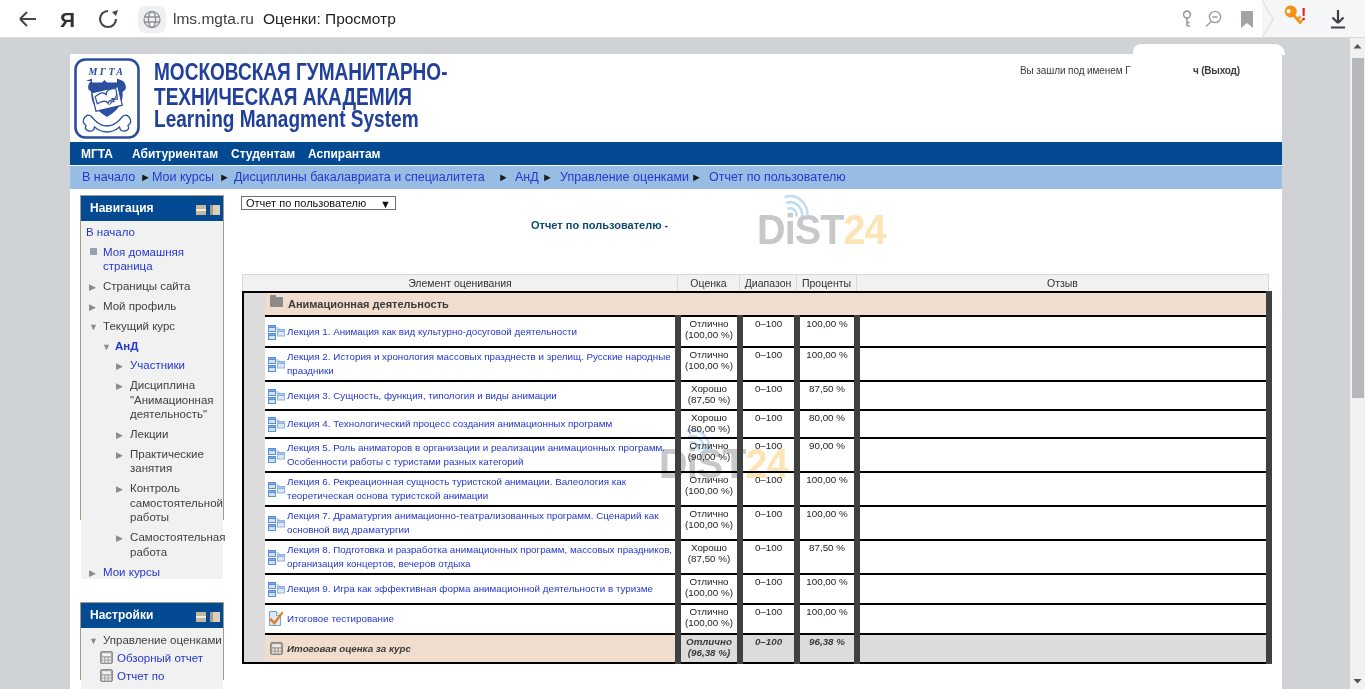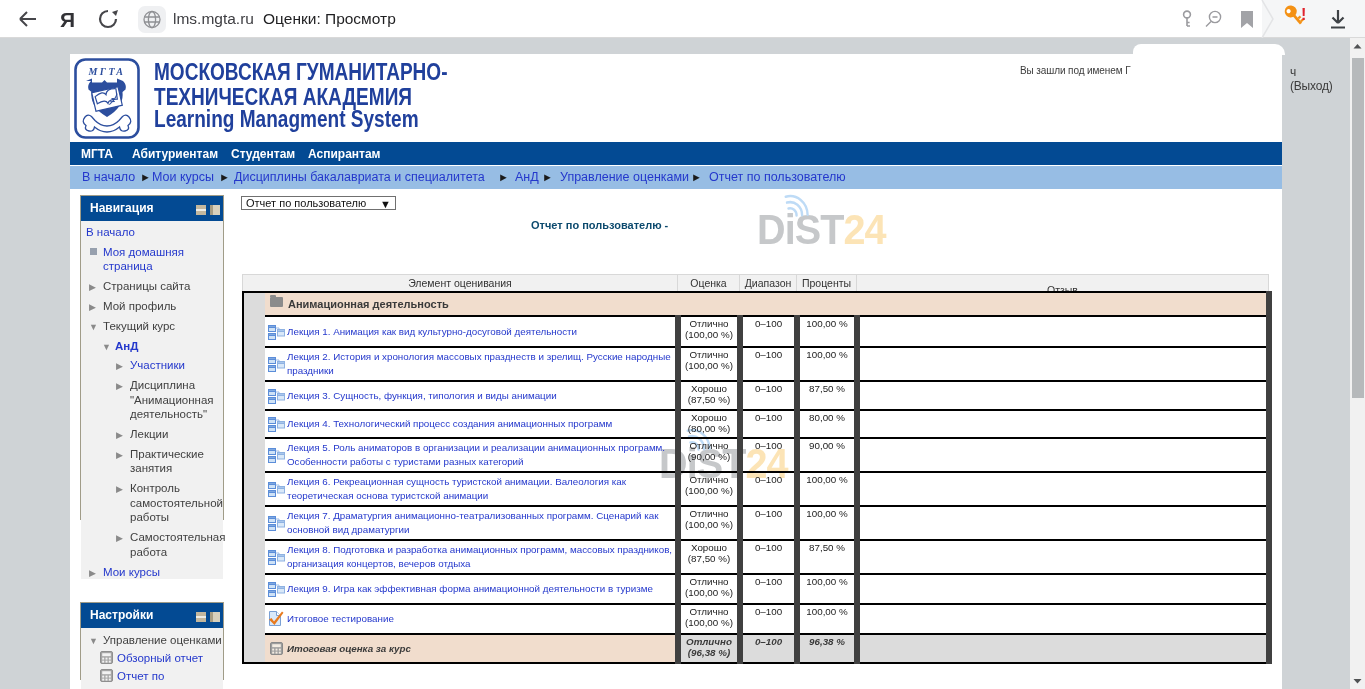--- a/index.html
+++ b/index.html
@@ -13,21 +13,21 @@
 #sbar { position:absolute; left:1350px; top:38px; width:15px; height:651px; background:#f1f1f1; }
 #sthumb { position:absolute; left:1352px; top:58px; width:12px; height:340px; background:#b6b9bb; }
 
 #content { position:absolute; left:70px; top:54px; width:1212px; height:635px; background:#fff; }
 #blob { position:absolute; left:1133px; top:44px; width:152px; height:11px; background:#fff; border-radius:8px 10px 0 0; }
 #hdr { position:absolute; left:70px; top:54px; width:1212px; height:88px; }
 #logo { position:absolute; left:4px; top:4px; }
 #h1a,#h1b,#h1c { position:absolute; left:84px; font-weight:bold; color:#20409c; font-size:23px; transform:scaleX(0.828); transform-origin:0 0; white-space:nowrap; }
 #h1a { top:4.5px; } #h1b { top:29.5px; } #h1c { top:51.5px; }
 #usr { position:absolute; left:950px; top:11px; font-size:10px; letter-spacing:-0.1px; color:#3c3c3c; }
-#usr2 { position:absolute; left:1220px; top:11px; font-size:12px; letter-spacing:-0.2px; color:#3c3c3c; }
+#usr2 { position:absolute; left:1123px; top:11px; font-size:10px; letter-spacing:-0.2px; color:#3c3c3c;font-weight:bold; }
 #navbar { position:absolute; left:70px; top:142px; width:1212px; height:23px; background:#034a93; }
 #navbar span { position:absolute; top:5px; color:#fff; font-weight:bold; font-size:12px; }
 #crumb { position:absolute; left:70px; top:166px; width:1212px; height:23px; background:#97bde4; }
 #crumb a { position:absolute; top:4px; color:#2438cc; font-size:12.5px; white-space:nowrap; }
 #crumb b { position:absolute; top:5px; color:#1a1a1a; font-size:11px; font-weight:normal; }
 
 .block { position:absolute; left:80px; width:144px; border:1px solid #a09c88; }
 .bhead { height:25px; background:#034a93; color:#fff; font-weight:bold; font-size:12px; padding:5px 0 0 9px; position:relative; }
 .bicons { position:absolute; right:3px; top:8px; }
 .bicons i { display:inline-block; width:10px; height:10px; background:linear-gradient(#c3b79e 0 4px,#efede6 4px 6px,#c3b79e 6px); margin-right:4px; }
@@ -53,21 +53,21 @@
 #selbox { position:absolute; left:241px; top:196px; width:155px; height:14px; border:1px solid #707070; background:#fff; font-size:11px; color:#111; padding:0 0 0 4px; line-height:13px; }
 #selbox span { position:absolute; right:4px; top:1px; font-size:11px; color:#111; }
 #ptitle { position:absolute; left:531px; top:219px; font-size:11px; font-weight:bold; color:#0c4a6e; }
 .wm { position:absolute; font-size:43px; font-weight:bold; letter-spacing:-1px; white-space:nowrap; transform:scaleX(0.92); transform-origin:0 0; }
 .wd { color:#c6c8ca; } .wo { color:#fce4b6; }
 #wm1 { left:757px; top:205px; }
 #wm2 { left:659px; top:439px; }
 
 #ghead { position:absolute; left:242px; top:274px; width:1027px; height:18px; background:#f1f1f1; border:1px solid #d8d8d8; display:flex; }
 #ghead div { font-size:10.5px; font-weight:normal; color:#333; text-align:center; padding-top:2px; border-right:1px solid #d8d8d8; }
-#ghead div:last-child { border-right:none;margin-top:7px; }
+#ghead div:last-child { border-right:none; }
 #gtable { position:absolute; left:242px; top:291px; z-index:1; }
 #gt { border-collapse:collapse; table-layout:fixed; font-size:9.8px; color:#222; border:2px solid #000; }
 #gt td { border-left:1px solid #555; border-right:6px solid #404040; vertical-align:middle; }
 #gt tr td { border-top:2px solid #000; }
 td.ind { background:#dcdcdc; border-top:none !important; border-right:none !important; }
 td.fold { background:#f1ddcd; font-size:11px; font-weight:bold; color:#3a3a3a; padding-left:23px; position:relative; border-left:none !important; }
 s.fico { position:absolute; left:5px; top:4px; width:13px; height:10px; background:#8b8b8b; border-radius:1px; }
 s.fico:before { content:""; position:absolute; left:0; top:-2px; width:6px; height:2px; background:#8b8b8b; border-radius:1px 1px 0 0; }
 td.nm { padding:2px 2px 2px 22px; position:relative; border-left:none !important; line-height:14px; }
 td.nm a { color:#2438cc; text-decoration:none; }

